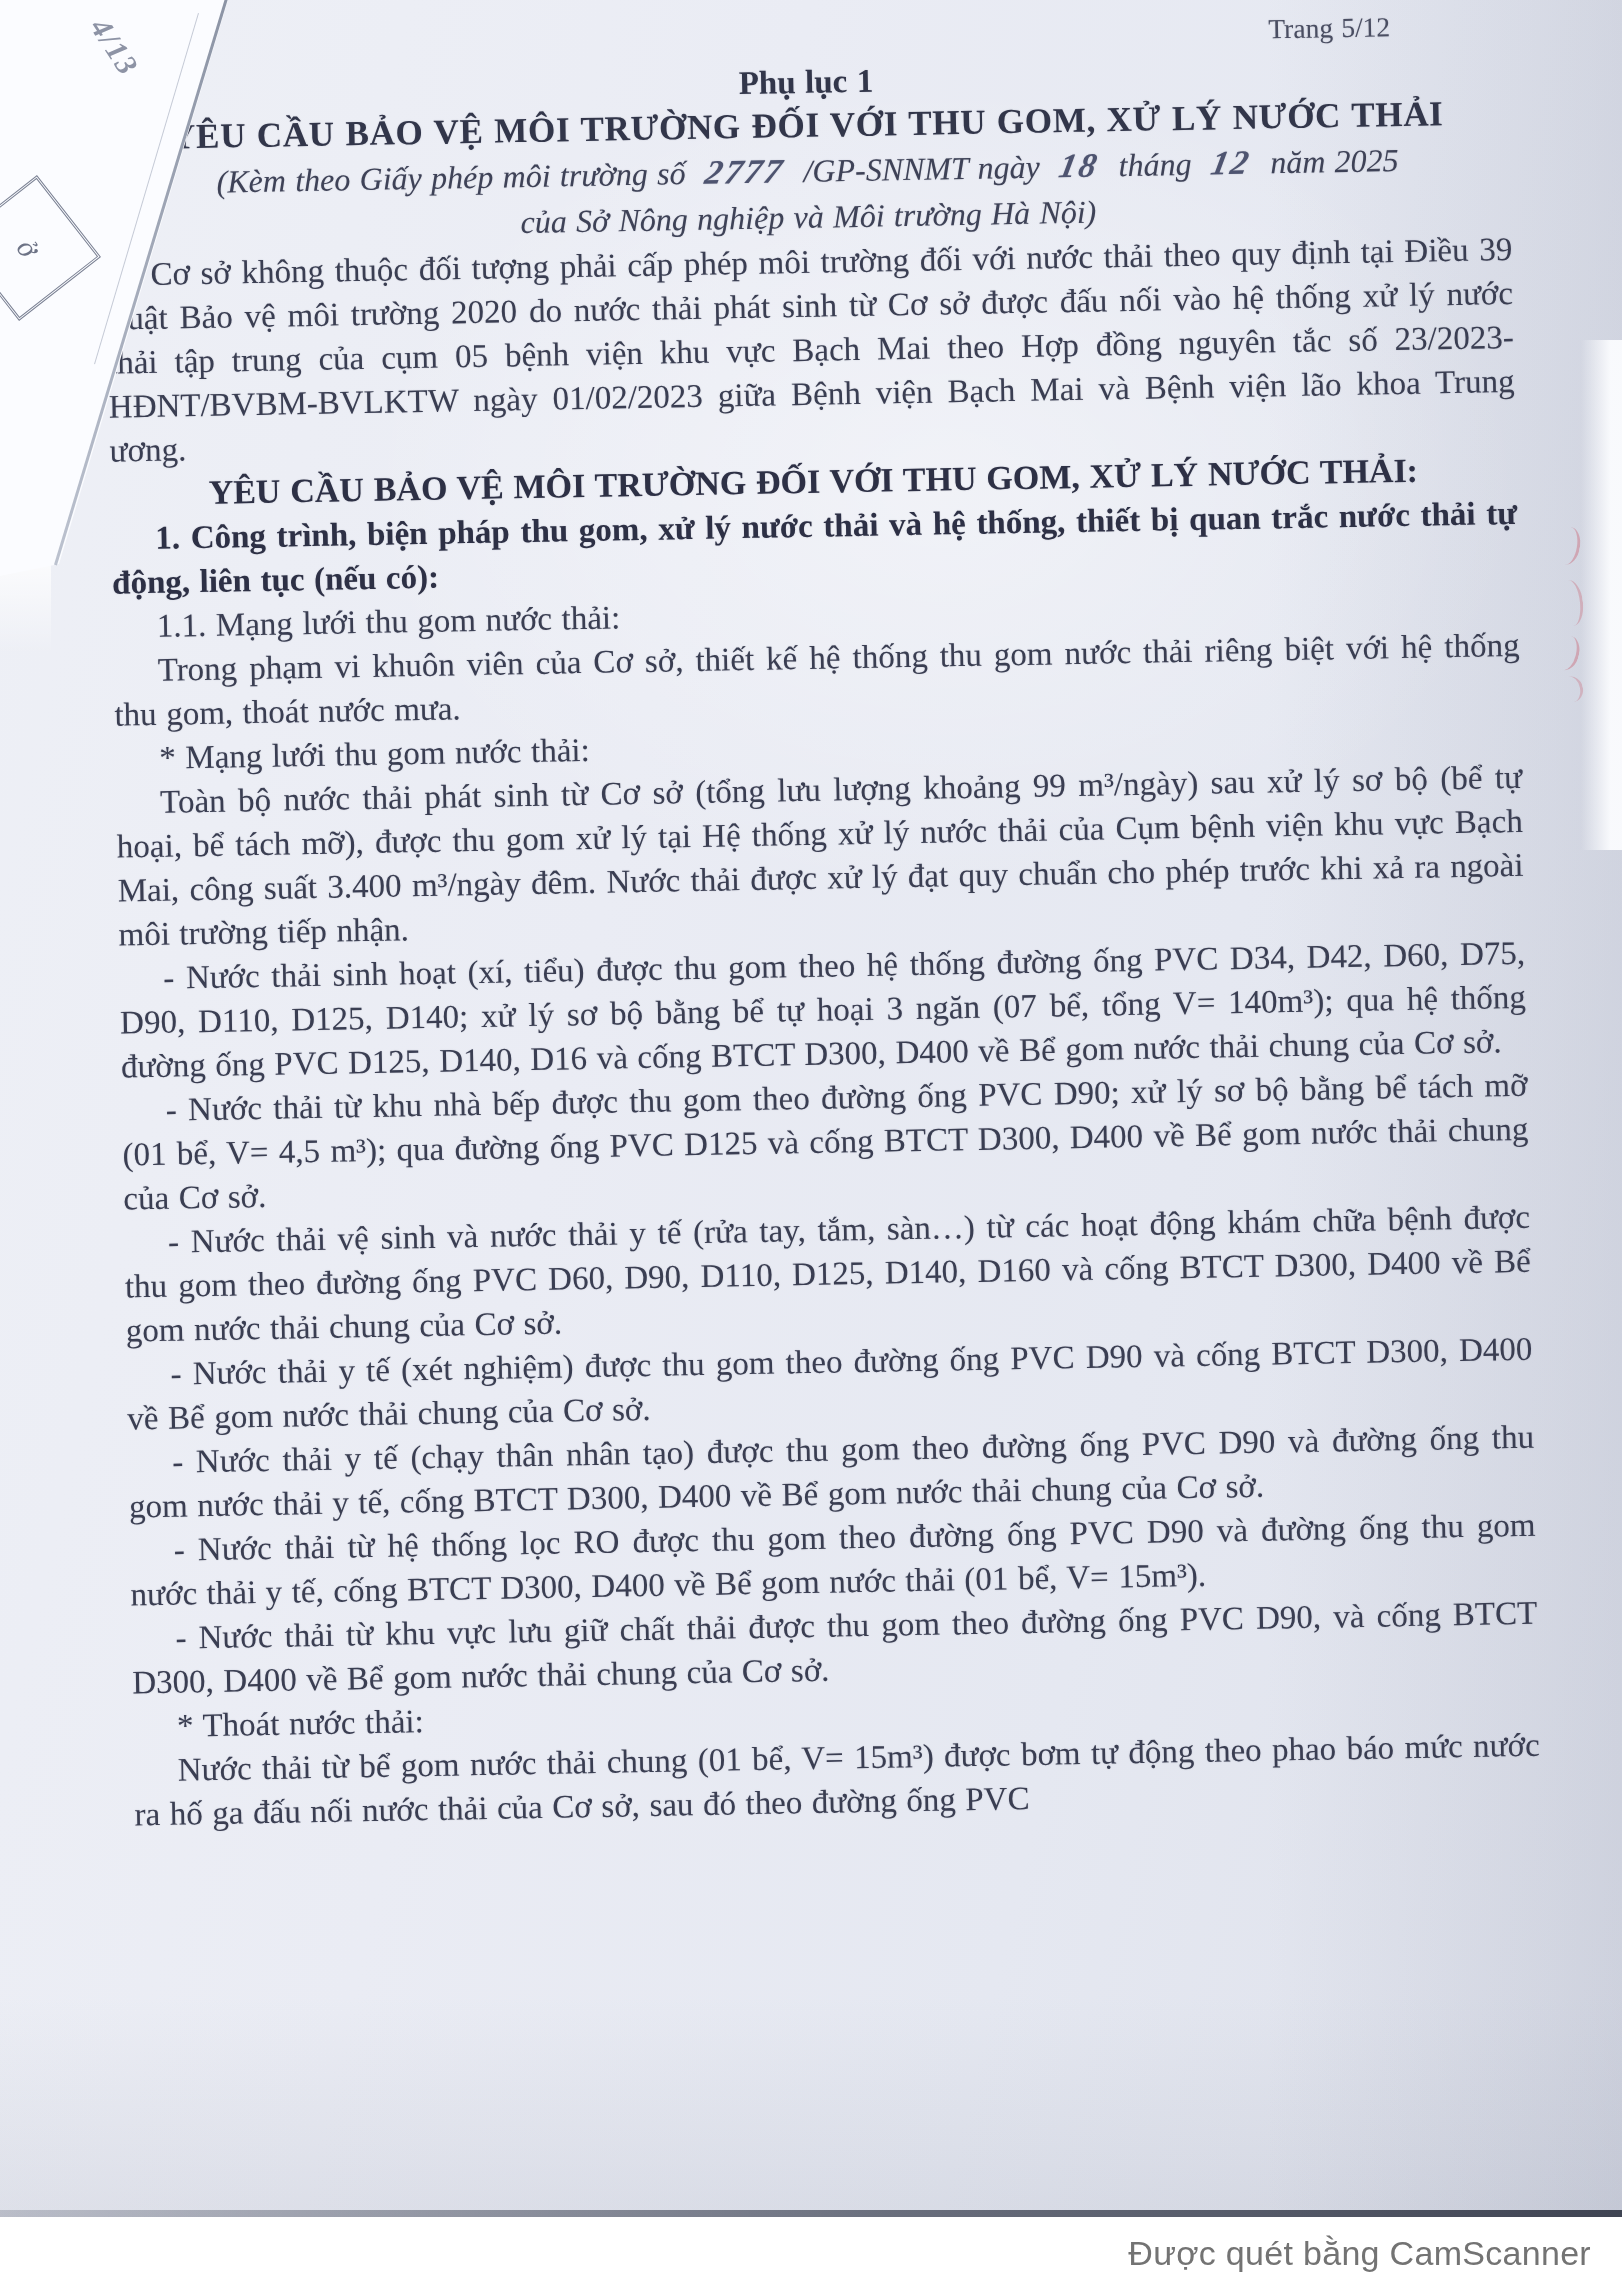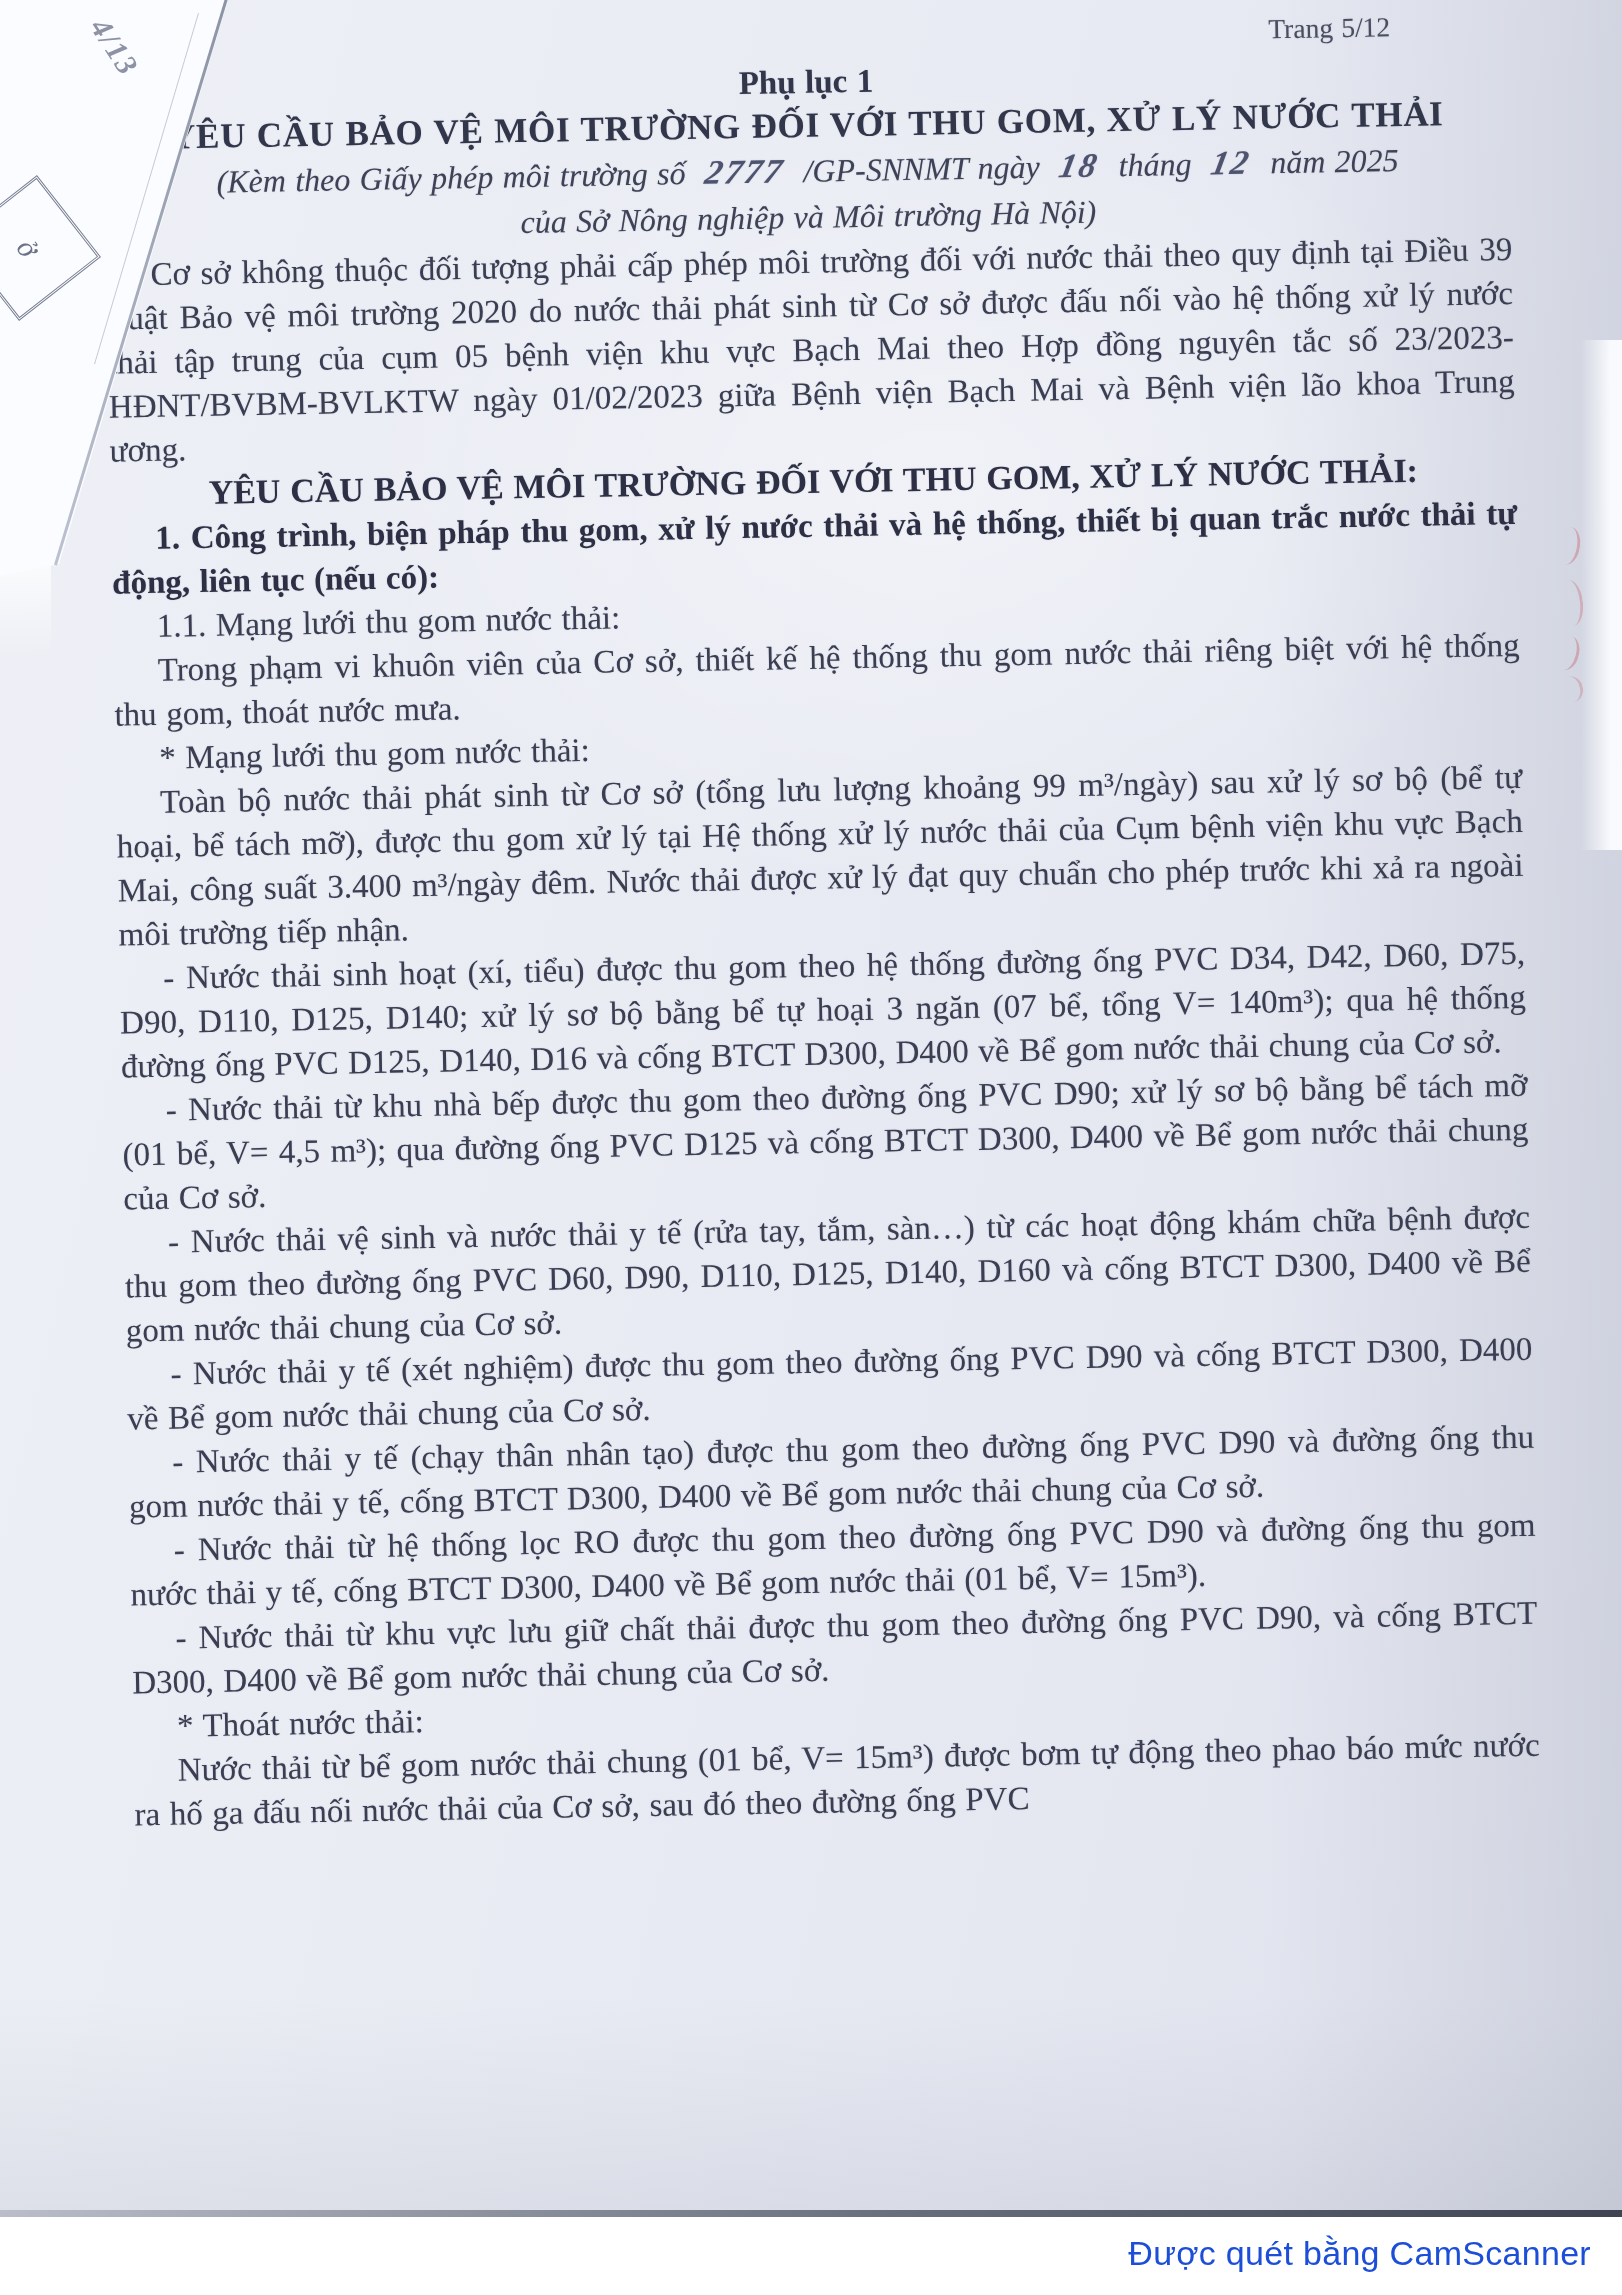--- a/index.html
+++ b/index.html
@@ -69,21 +69,21 @@
   .b5{margin-top:3.9px;}
   .b6{margin-top:10.5px;}
   .b7{margin-top:11.8px;}
   .drain-label{margin-top:17px;}
   .drain-para{margin-top:2.6px;}
   
   .bottom-edge{position:absolute;left:0;top:2210px;width:1622px;height:7.2px;z-index:5;
     background:linear-gradient(to right,rgba(95,101,118,.28),rgba(62,68,84,.72) 55%,rgba(40,45,60,.85));}
   .footer{position:absolute;left:0;top:2217px;width:1622px;height:79px;background:#ffffff;z-index:6;
     font-family:"Liberation Sans",sans-serif;}
-  .footer-text{position:absolute;right:31px;top:17px;font-size:34px;color:#1d4ed8;letter-spacing:0.3px;}
+  .footer-text{position:absolute;right:31px;top:17px;font-size:34px;color:#737373;letter-spacing:0.3px;}
 </style>
 </head>
 <body>
 
 <div class="scan">
 
   <div class="white-left"></div>
   <div class="underlay-corner"></div>
   <div class="edge-line"></div>
   <div class="edge-line2"></div>

